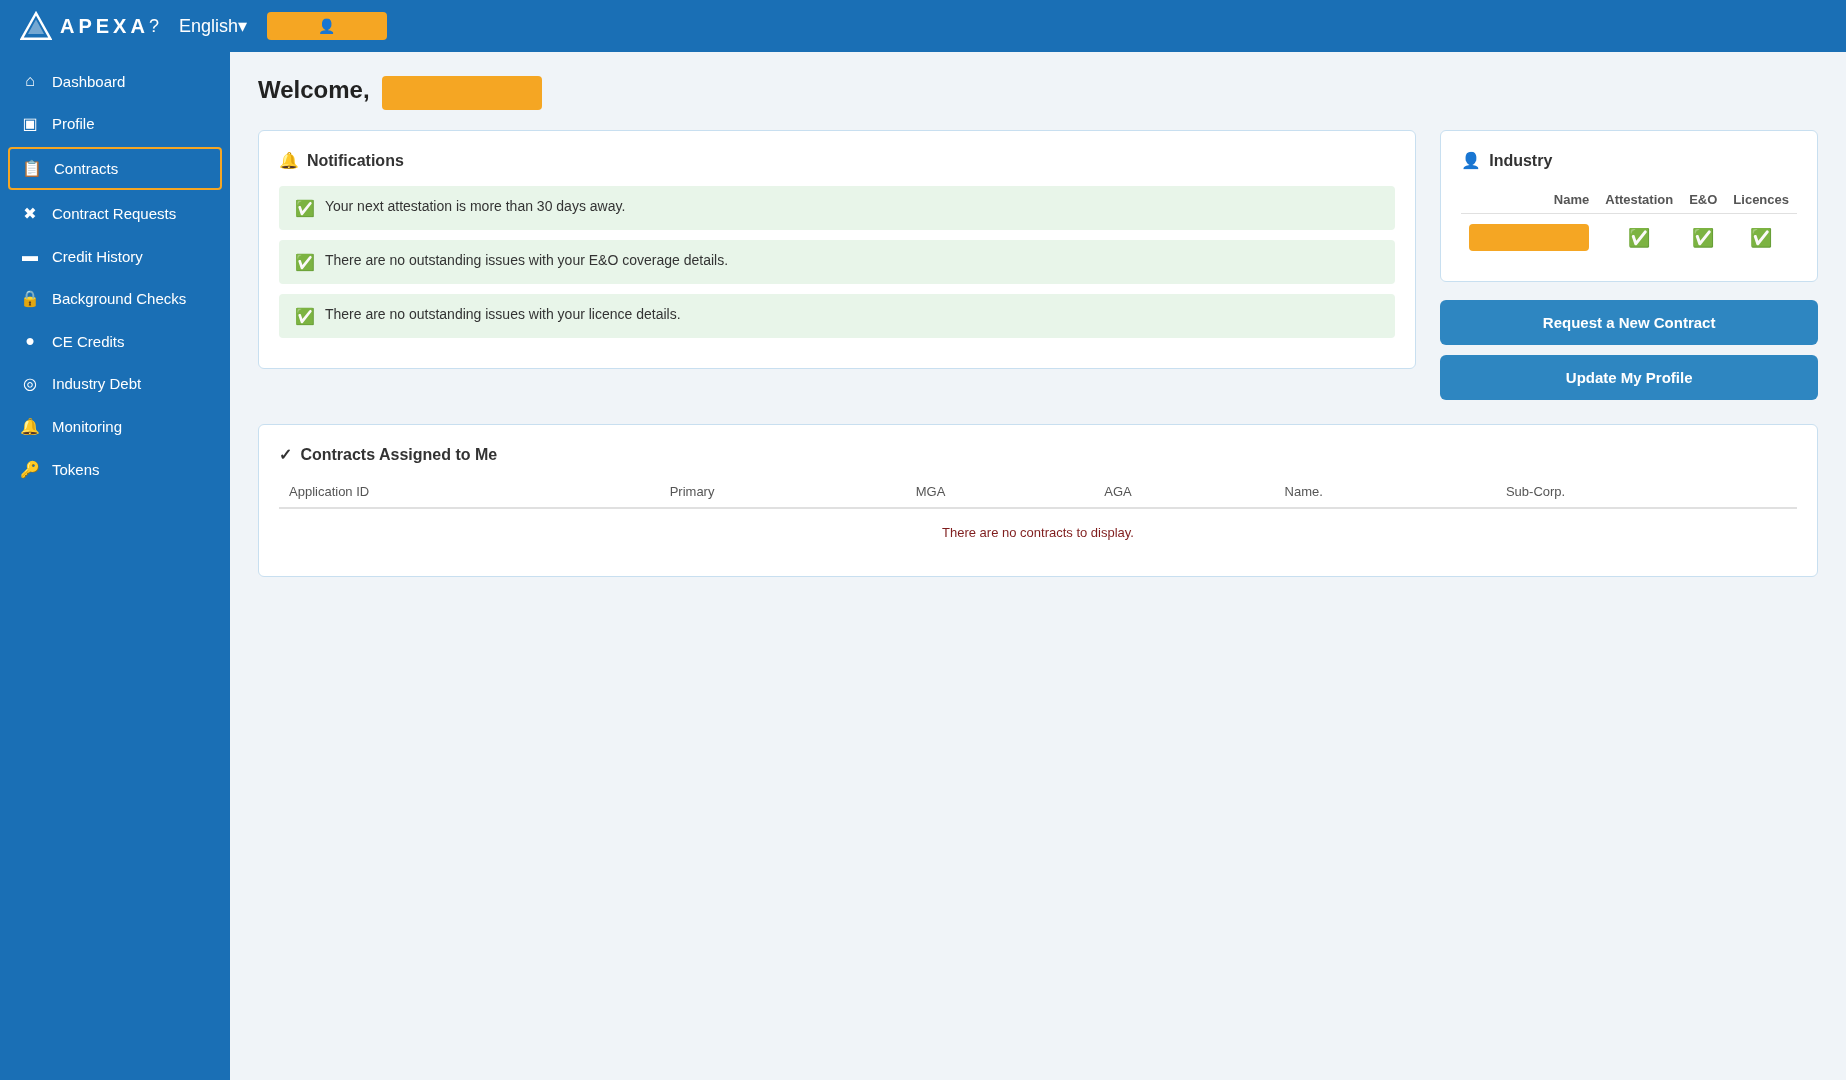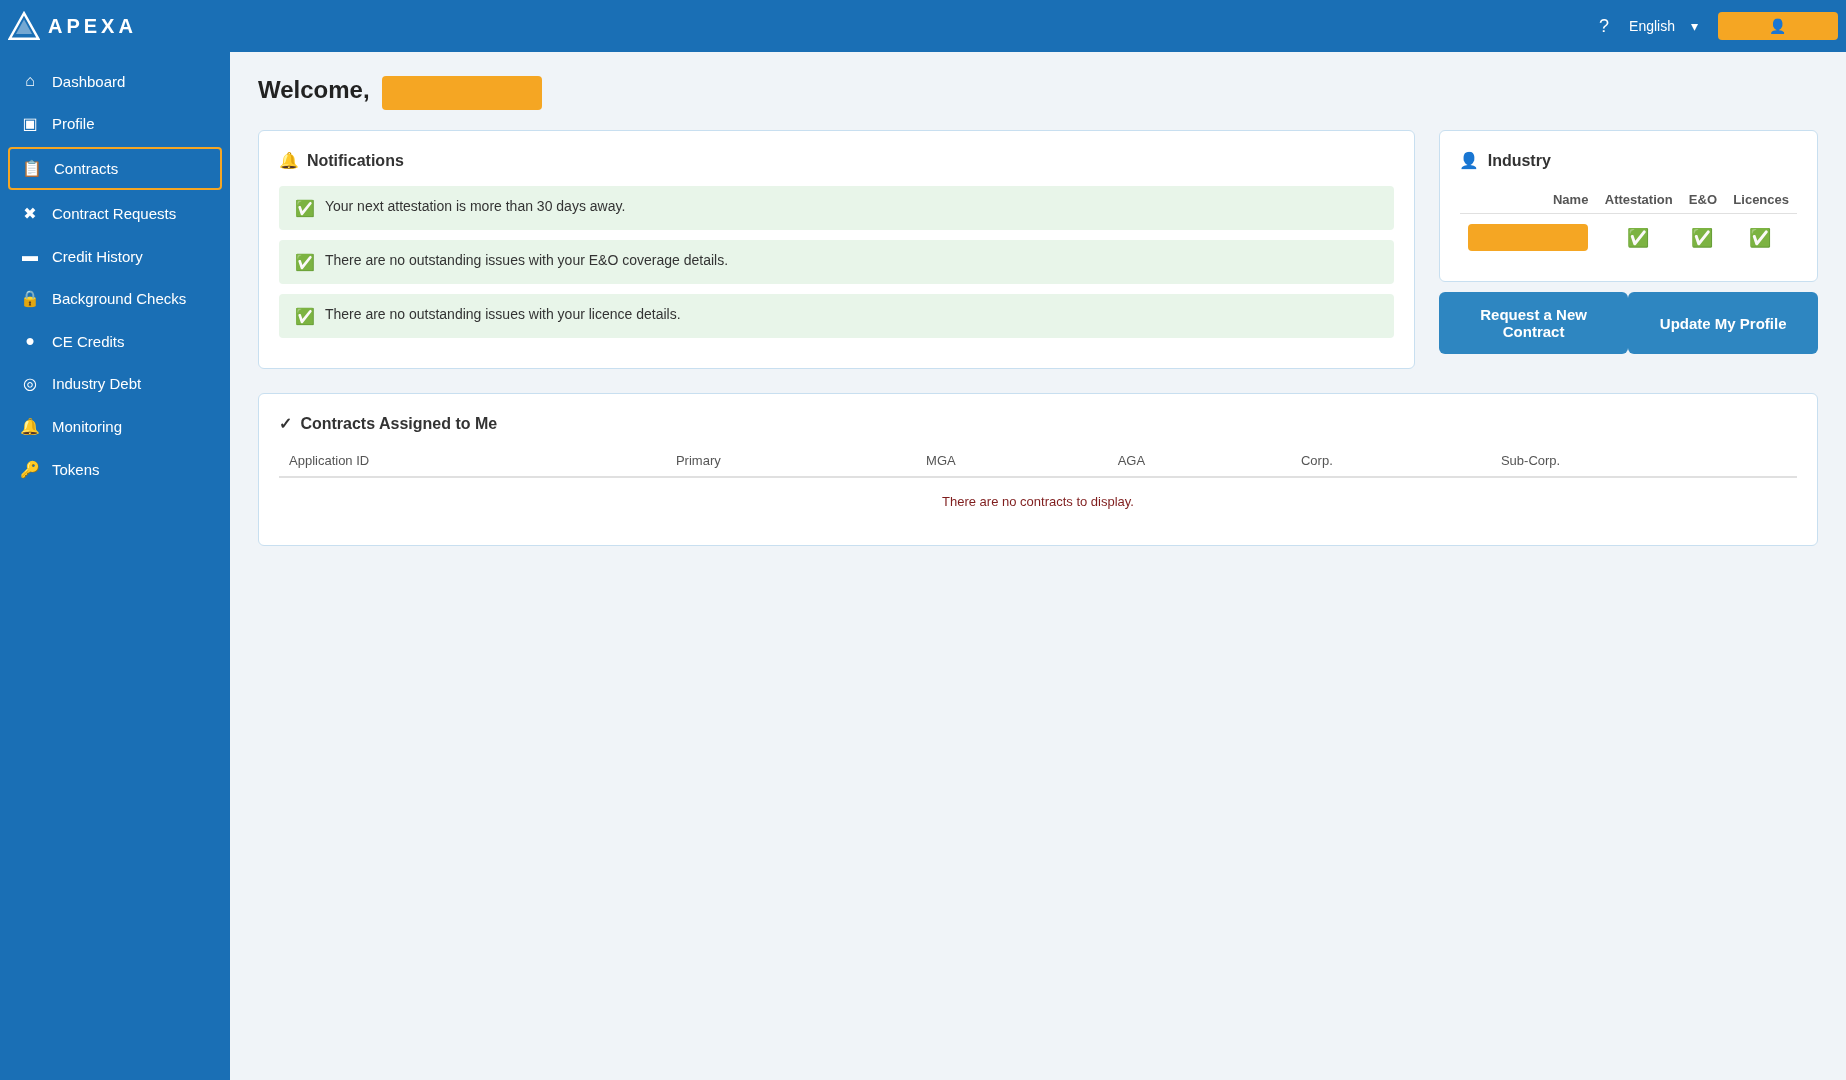--- a/index.html
+++ b/index.html
@@ -3,22 +3,22 @@
   <meta charset="utf-8">
   <style>
     * { box-sizing: border-box; margin: 0; padding: 0; }
     body { font-family: Arial, sans-serif; background: #f0f4f8; display: flex; flex-direction: column; height: 100vh; overflow: hidden; }
 
     
     .top-header {
       background: #1a6fb5;
       display: flex;
       align-items: center;
-      justify-content: space-between;
-      padding: 0 8px;
+      justify-content: flex-start;
+      padding: 0 20px;
       height: 52px;
       flex-shrink: 0;
     }
     .logo-area {
       display: flex;
       align-items: center;
       gap: 8px;
       color: white;
       font-size: 20px;
       font-weight: bold;
@@ -33,25 +33,25 @@
       align-items: center;
       gap: 20px;
     }
     .header-help {
       color: white;
       font-size: 18px;
       cursor: pointer;
     }
     .header-lang {
       color: white;
-      font-size: 14px;
+      font-size: 18px;
       cursor: pointer;
       display: flex;
       align-items: center;
-      gap: 16px;
+      gap: 0;
     }
     .header-user {
       background: #f5a623;
       color: white;
       padding: 6px 18px;
       border-radius: 4px;
       font-size: 14px;
       font-weight: bold;
       min-width: 120px;
       text-align: center;
@@ -203,20 +203,23 @@
       text-align: center;
     }
     .green-check {
       color: #4caf50;
       font-size: 18px;
     }
 
     
     .action-buttons {
       display: flex;
+      flex-direction: column;
+      gap: 10px;
+      margin-top: 8px;
     }
     .action-btn {
       background: #2e86c1;
       color: white;
       border: none;
       border-radius: 6px;
       padding: 14px 20px;
       font-size: 15px;
       font-weight: 600;
       cursor: pointer;
@@ -409,21 +412,21 @@
         <span>✓</span>
         <span>Contracts Assigned to Me</span>
       </div>
       <table class="contracts-table">
         <thead>
           <tr>
             <th>Application ID</th>
             <th>Primary</th>
             <th>MGA</th>
             <th>AGA</th>
-            <th>Corp.</th>
+            <th>Name.</th>
             <th>Sub-Corp.</th>
           </tr>
         </thead>
         <tbody>
           <tr>
             <td class="no-data" colspan="6">There are no contracts to display.</td>
           </tr>
         </tbody>
       </table>
     </div>

